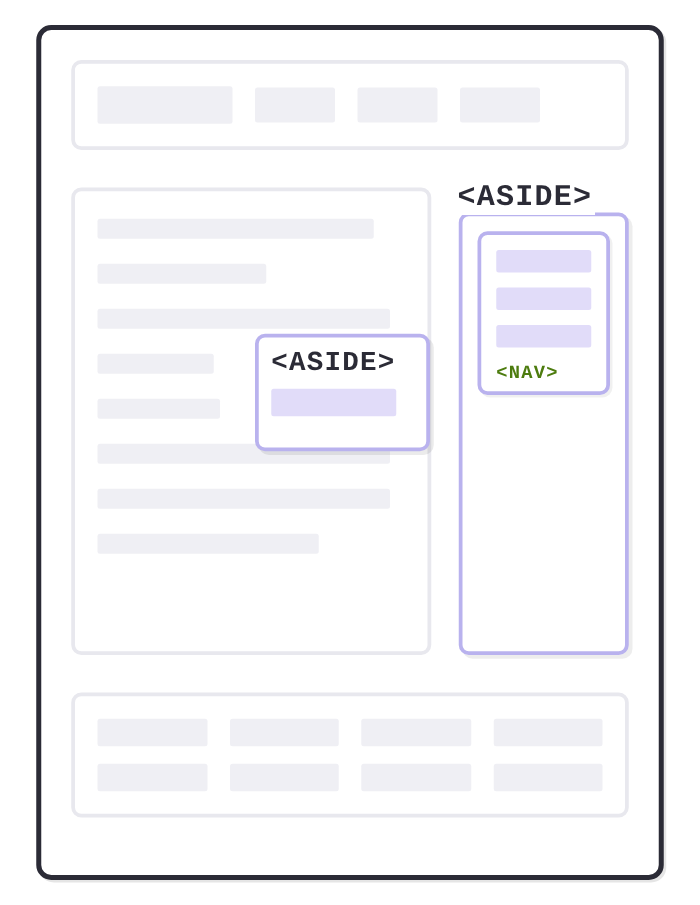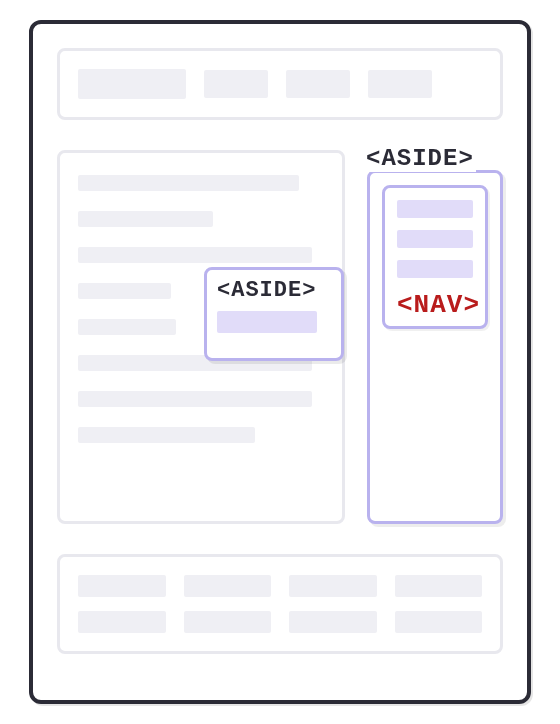--- a/index.html
+++ b/index.html
@@ -131,23 +131,23 @@
     box-shadow: 2px 2px 0 rgba(0,0,0,0.06);
   }
   .nav .nitem {
     width: 100%;
     height: 18px;
     background: #e1dcf9;
     margin-bottom: 12px;
     border-radius: 2px;
   }
   .nav .nlabel {
-    font-size: 26px;
+    font-size: 15px;
     font-weight: bold;
-    color: #b91c1c;
+    color: #4d7c0f;
     letter-spacing: 1px;
     margin-top: 6px;
   }
 
   .footer {
     width: 100%;
     border: 3px solid #e8e8ee;
     border-radius: 8px;
     padding: 18px;
   }

